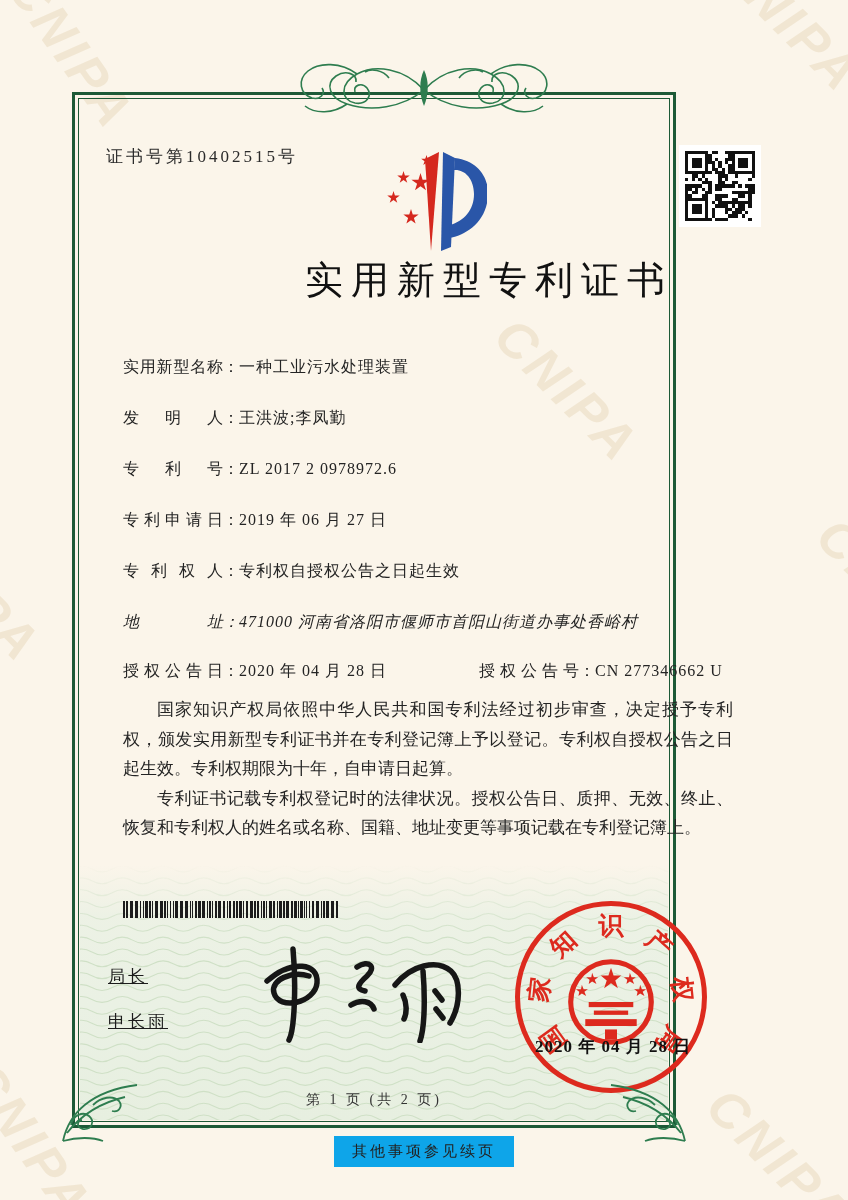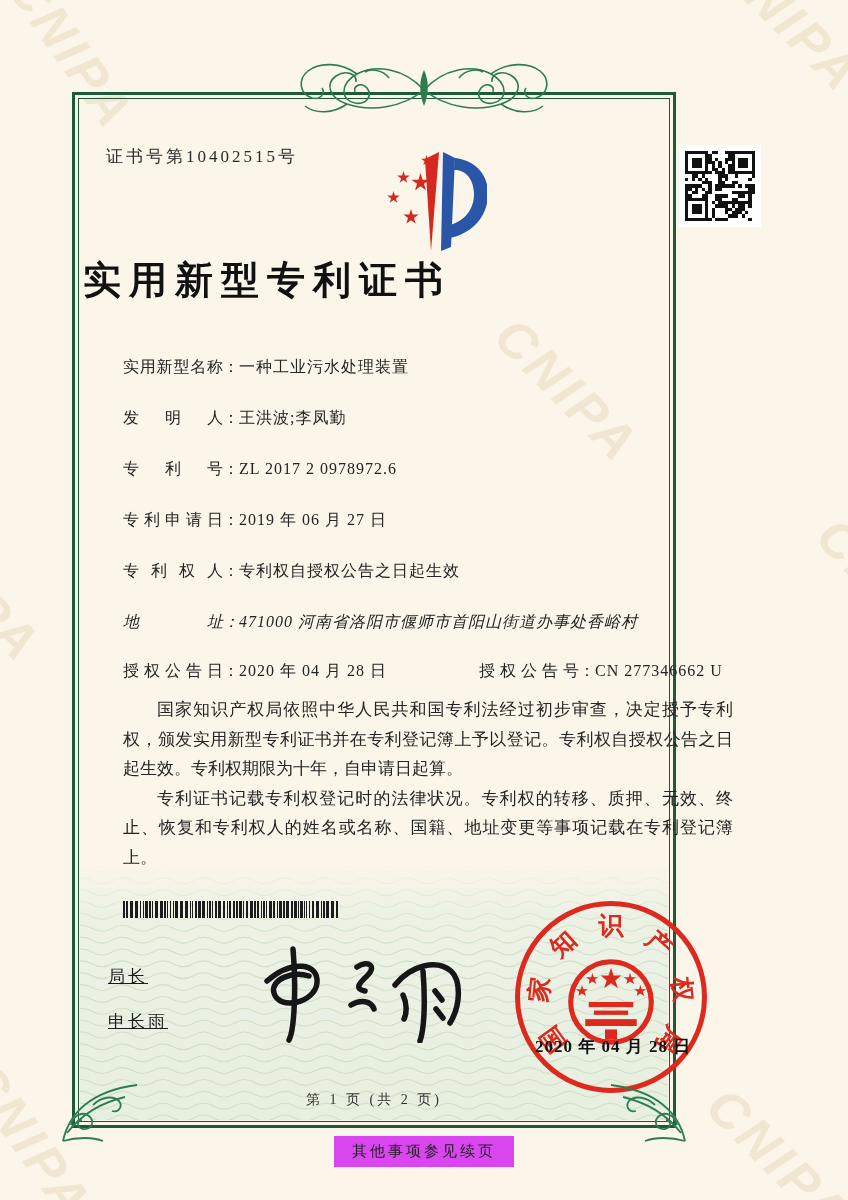--- a/index.html
+++ b/index.html
@@ -28,22 +28,22 @@
   
   .flourish-top{position:absolute;left:50%;top:56px;transform:translateX(-50%);z-index:5;}
   .flourish-corner{position:absolute;z-index:5;}
   
   .cert-no{position:absolute;left:31px;top:50px;font-size:17px;letter-spacing:3px;color:#2a2a2a;}
   .logo{position:absolute;left:292px;top:52px;width:120px;height:110px;}
   .logo .star{position:absolute;background:#d5281e;
     clip-path:polygon(50% 0%,61% 35%,98% 35%,68% 57%,79% 91%,50% 70%,21% 91%,32% 57%,2% 35%,39% 35%);}
   .qr{position:absolute;left:604px;top:50px;width:82px;height:82px;background:#fff;padding:6px;}
   .title{
-    position:absolute;left:0;top:160px;width:100%;text-align:left;
-    font-size:38px;font-weight:bold;letter-spacing:8px;padding-left:8px;color:#111;
+    position:absolute;left:0;top:160px;width:100%;text-align:right;
+    font-size:38px;font-weight:normal;letter-spacing:8px;padding-left:8px;color:#111;
   }
   
   .frow{position:absolute;left:48px;font-size:16px;white-space:nowrap;color:#242424;}
   .flabel{display:inline-block;width:100px;text-align:justify;text-align-last:justify;vertical-align:bottom;}
   .colon{display:inline-block;width:14px;}
   .fvalue{margin-left:2px;letter-spacing:1px;}
   .flabel2{display:inline-block;width:100px;text-align:justify;text-align-last:justify;vertical-align:bottom;}
   
   .legal{
     position:absolute;left:48px;top:600px;width:610px;
@@ -72,21 +72,21 @@
     font-family:"Liberation Serif","DejaVu Serif",serif;
   }
   .emblem{position:absolute;left:50%;top:53%;transform:translate(-50%,-50%);}
   .seal-date{
     position:absolute;left:398px;top:940px;width:280px;text-align:center;z-index:5;
     font-size:17px;font-weight:bold;letter-spacing:1px;color:#111;
   }
   .page-num{position:absolute;left:0;bottom:16px;width:100%;text-align:center;font-size:14px;letter-spacing:3px;color:#333;}
   .continuation{
     position:absolute;left:50%;top:1136px;transform:translateX(-50%);
-    background:#d946ef;padding:6px 18px;font-size:15px;letter-spacing:3px;color:#222;z-index:6;
+    background:#0ea5e9;padding:6px 18px;font-size:15px;letter-spacing:3px;color:#222;z-index:6;
   }
 </style>
 </head>
 <body>
 
 <div class="wm" style="left:-18px;top:20px;transform:rotate(55deg);">CNIPA</div>
 <div class="wm" style="left:700px;top:-10px;">CNIPA</div>
 <div class="wm" style="left:478px;top:360px;">CNIPA</div>
 <div class="wm" style="left:-120px;top:560px;">CNIPA</div>
 <div class="wm" style="left:800px;top:560px;">CNIPA</div>
@@ -333,21 +333,21 @@
   </div>
 
   <div class="frow" style="top:566px;">
     <span class="flabel2">授权公告日</span><span class="colon">：</span><span class="fvalue">2020 年 04 月 28 日</span>
     <span style="display:inline-block;width:84px;"></span>
     <span class="flabel2">授权公告号</span><span class="colon">：</span><span class="fvalue">CN 277346662 U</span>
   </div>
 
   <div class="legal">
     <p>国家知识产权局依照中华人民共和国专利法经过初步审查，决定授予专利权，颁发实用新型专利证书并在专利登记簿上予以登记。专利权自授权公告之日起生效。专利权期限为十年，自申请日起算。</p>
-    <p>专利证书记载专利权登记时的法律状况。专利权的转移、质押、无效、终止、恢复和专利权人的姓名或名称、国籍、地址变更等事项记载在专利登记簿上。</p>
+    <p>专利证书记载专利权登记时的法律状况。授权公告日、质押、无效、终止、恢复和专利权人的姓名或名称、国籍、地址变更等事项记载在专利登记簿上。</p>
   </div>
 
   <div class="barcode">
     <svg id="barcode-svg" width="218" height="17" viewBox="0 0 218 17" preserveAspectRatio="none">
         <rect x="0" y="0" width="2" height="17" fill="#1c1c1c"></rect>
         <rect x="3" y="0" width="2" height="17" fill="#1c1c1c"></rect>
         <rect x="7" y="0" width="3" height="17" fill="#1c1c1c"></rect>
         <rect x="12" y="0" width="3" height="17" fill="#1c1c1c"></rect>
         <rect x="17" y="0" width="1" height="17" fill="#1c1c1c"></rect>
         <rect x="20" y="0" width="1" height="17" fill="#1c1c1c"></rect>

